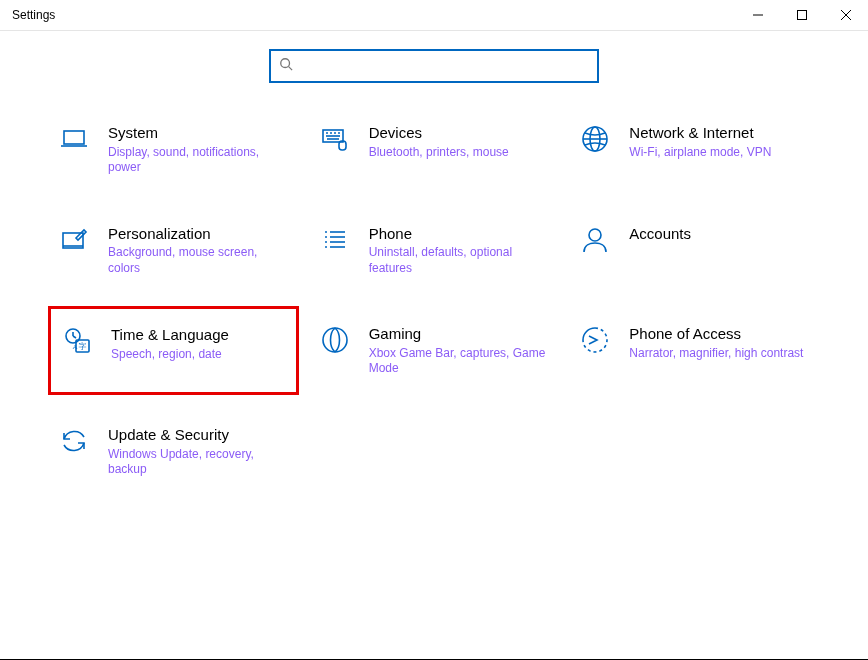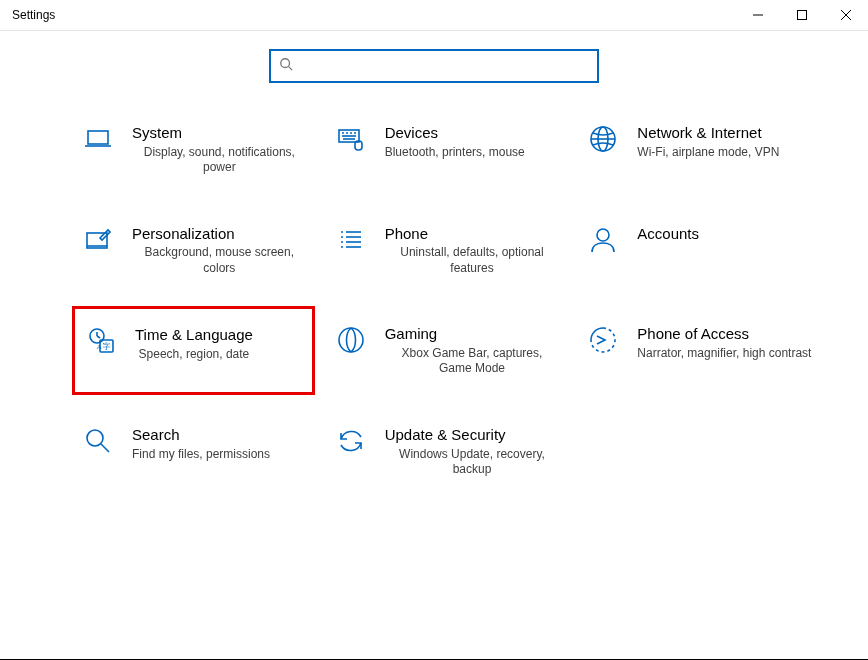--- a/index.html
+++ b/index.html
@@ -72,21 +72,20 @@
   }
   .searchbox .sicon {
     color: #666;
   }
   .grid {
     display: grid;
     grid-template-columns: repeat(3, 1fr);
     column-gap: 10px;
     row-gap: 36px;
     padding: 0 48px 0 48px;
-    margin-left: 24px;
   }
   .tile {
     display: flex;
     padding: 6px 8px;
     box-sizing: border-box;
   }
   .tile.highlight {
     border: 3px solid #e60000;
     padding: 16px 8px;
     margin-top: -12px;
@@ -113,22 +112,21 @@
     line-height: 1.3;
     max-width: 180px;
   }
   .tile .label {
     font-size: 15px;
     color: #000;
     margin-bottom: 2px;
   }
   .tile .desc {
     font-size: 12px;
-    color: #404040;
-    text-align: center;
+    color: #8b5cf6;
   }
 </style>
 </head>
 <body>
 
 <div class="window">
 
   <div class="titlebar">
     <div class="title">Settings</div>
     <div class="win-controls">
@@ -296,32 +294,20 @@
           <path d="M16 4 A12 12 0 0 0 4 16"></path>
           <polyline points="10,12 18,16 10,20"></polyline>
         </svg>
       </div>
       <div class="text">
         <div class="label">Phone of Access</div>
         <div class="desc">Narrator, magnifier, high contrast</div>
       </div>
     </div>
 
-    <div class="tile">
-      <div class="icon">
-        <svg width="32" height="32" viewBox="0 0 32 32">
-          <circle cx="13" cy="13" r="8"></circle>
-          <line x1="19" y1="19" x2="27" y2="27"></line>
-        </svg>
-      </div>
-      <div class="text">
-        <div class="label">Search</div>
-        <div class="desc">Find my files, permissions</div>
-      </div>
-    </div>
 
 
     <div class="tile">
       <div class="icon">
         <svg width="32" height="32" viewBox="0 0 32 32">
           <path d="M26 12 A11 11 0 0 0 6 14"></path>
           <polyline points="6,8 6,14 12,14"></polyline>
           <path d="M6 20 A11 11 0 0 0 26 18"></path>
           <polyline points="26,24 26,18 20,18"></polyline>
         </svg>

